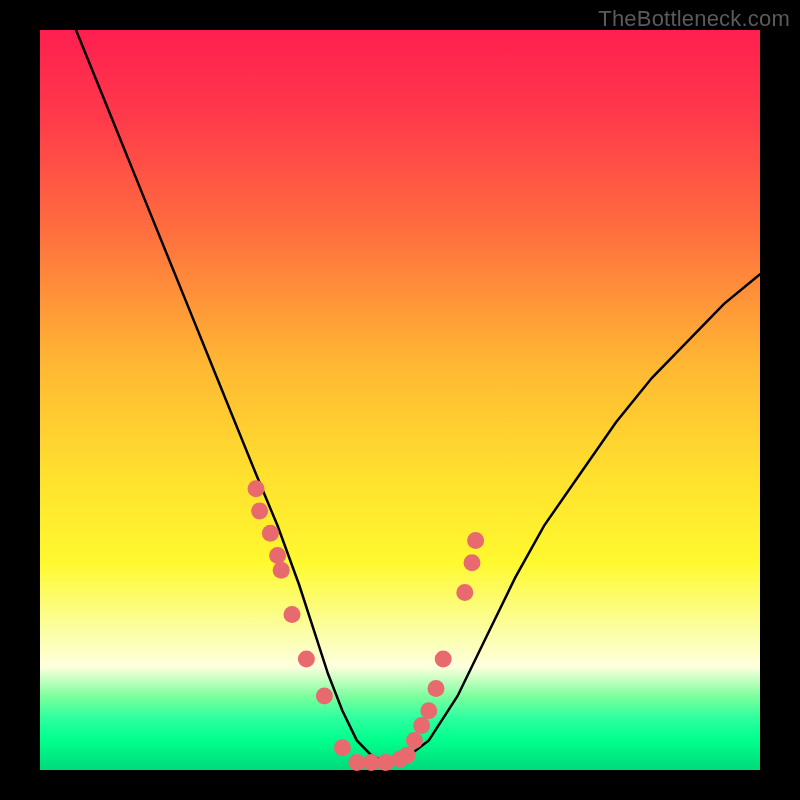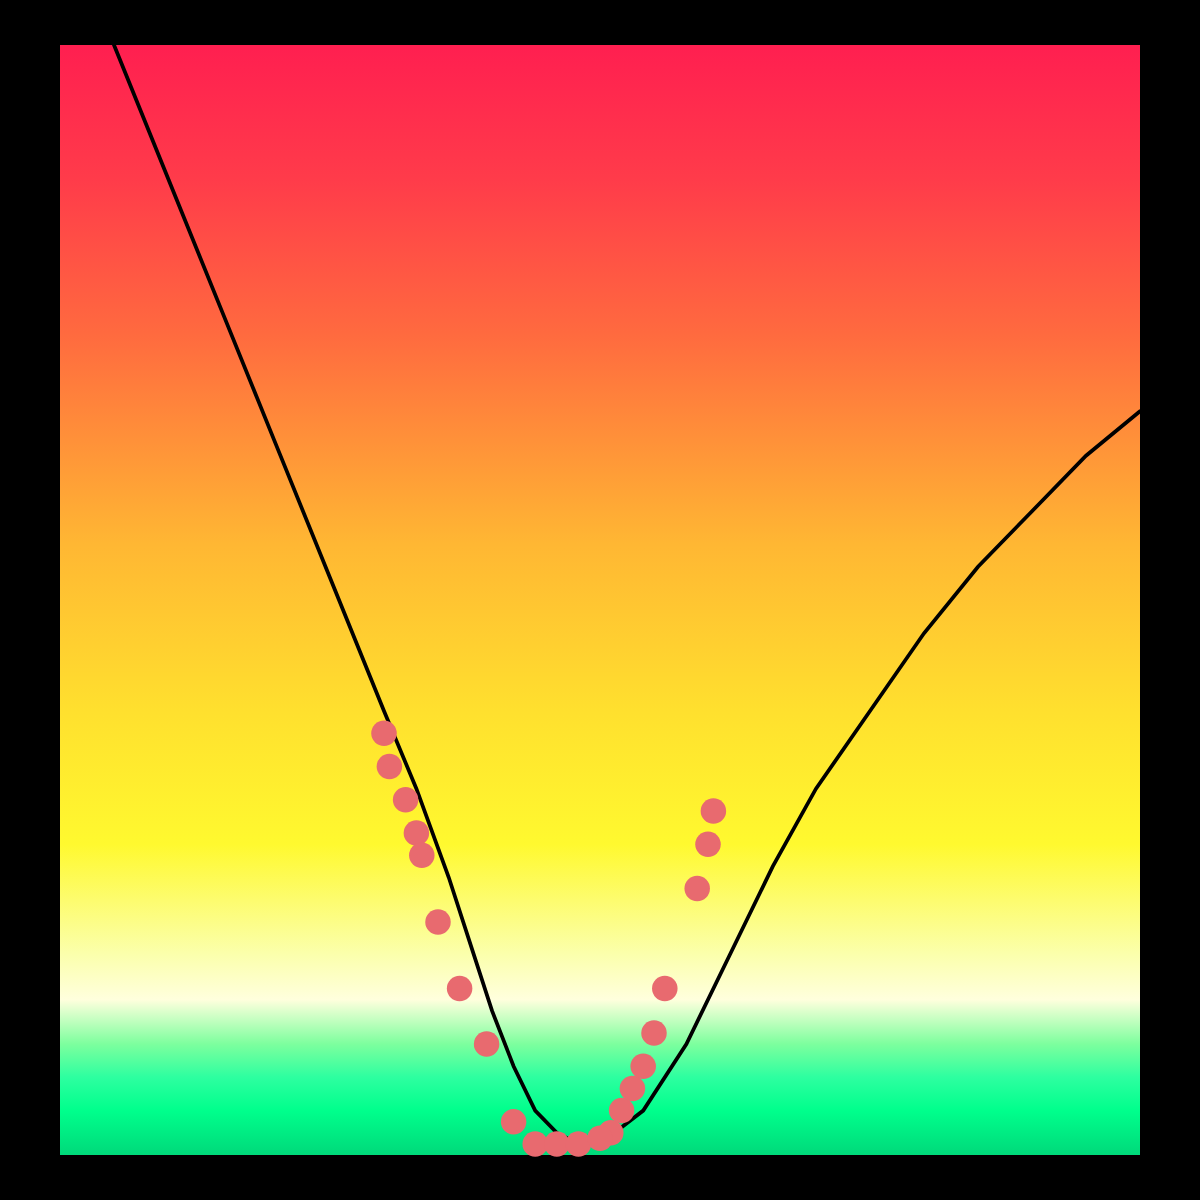--- a/index.html
+++ b/index.html
@@ -54,20 +54,21 @@
     left: 0; top: 0;
     width: 720px;
     height: 740px;
     overflow: visible;
   }
 </style>
 </head>
 <body>
 
 <div class="frame">
+  <div class="watermark">TheBottleneck.com</div>
   <div class="plot">
     <svg class="curve" viewBox="0 0 720 740">
       <path id="curve-path" fill="none" stroke="#000" stroke-width="2.5" stroke-linecap="round" d="M36.0 0.0 L72.0 88.8 L108.0 177.6 L144.0 266.4 L180.0 355.2 L216.0 444.0 L237.6 495.8 L259.2 555.0 L273.6 599.4 L288.0 643.8 L302.4 680.8 L316.8 710.4 L331.2 725.2 L345.6 732.6 L360.0 732.6 L388.8 710.4 L417.6 666.0 L446.4 606.8 L475.2 547.6 L504.0 495.8 L540.0 444.0 L576.0 392.2 L612.0 347.8 L648.0 310.8 L684.0 273.8 L720.0 244.2"></path>
       <g id="dots-left-g">
           <circle cx="216.0" cy="458.8" r="8.5" fill="#e86a6f"></circle>
           <circle cx="219.6" cy="481.0" r="8.5" fill="#e86a6f"></circle>
           <circle cx="230.4" cy="503.2" r="8.5" fill="#e86a6f"></circle>
           <circle cx="237.6" cy="525.4" r="8.5" fill="#e86a6f"></circle>
           <circle cx="241.2" cy="540.2" r="8.5" fill="#e86a6f"></circle>
           <circle cx="252.0" cy="584.6" r="8.5" fill="#e86a6f"></circle>

